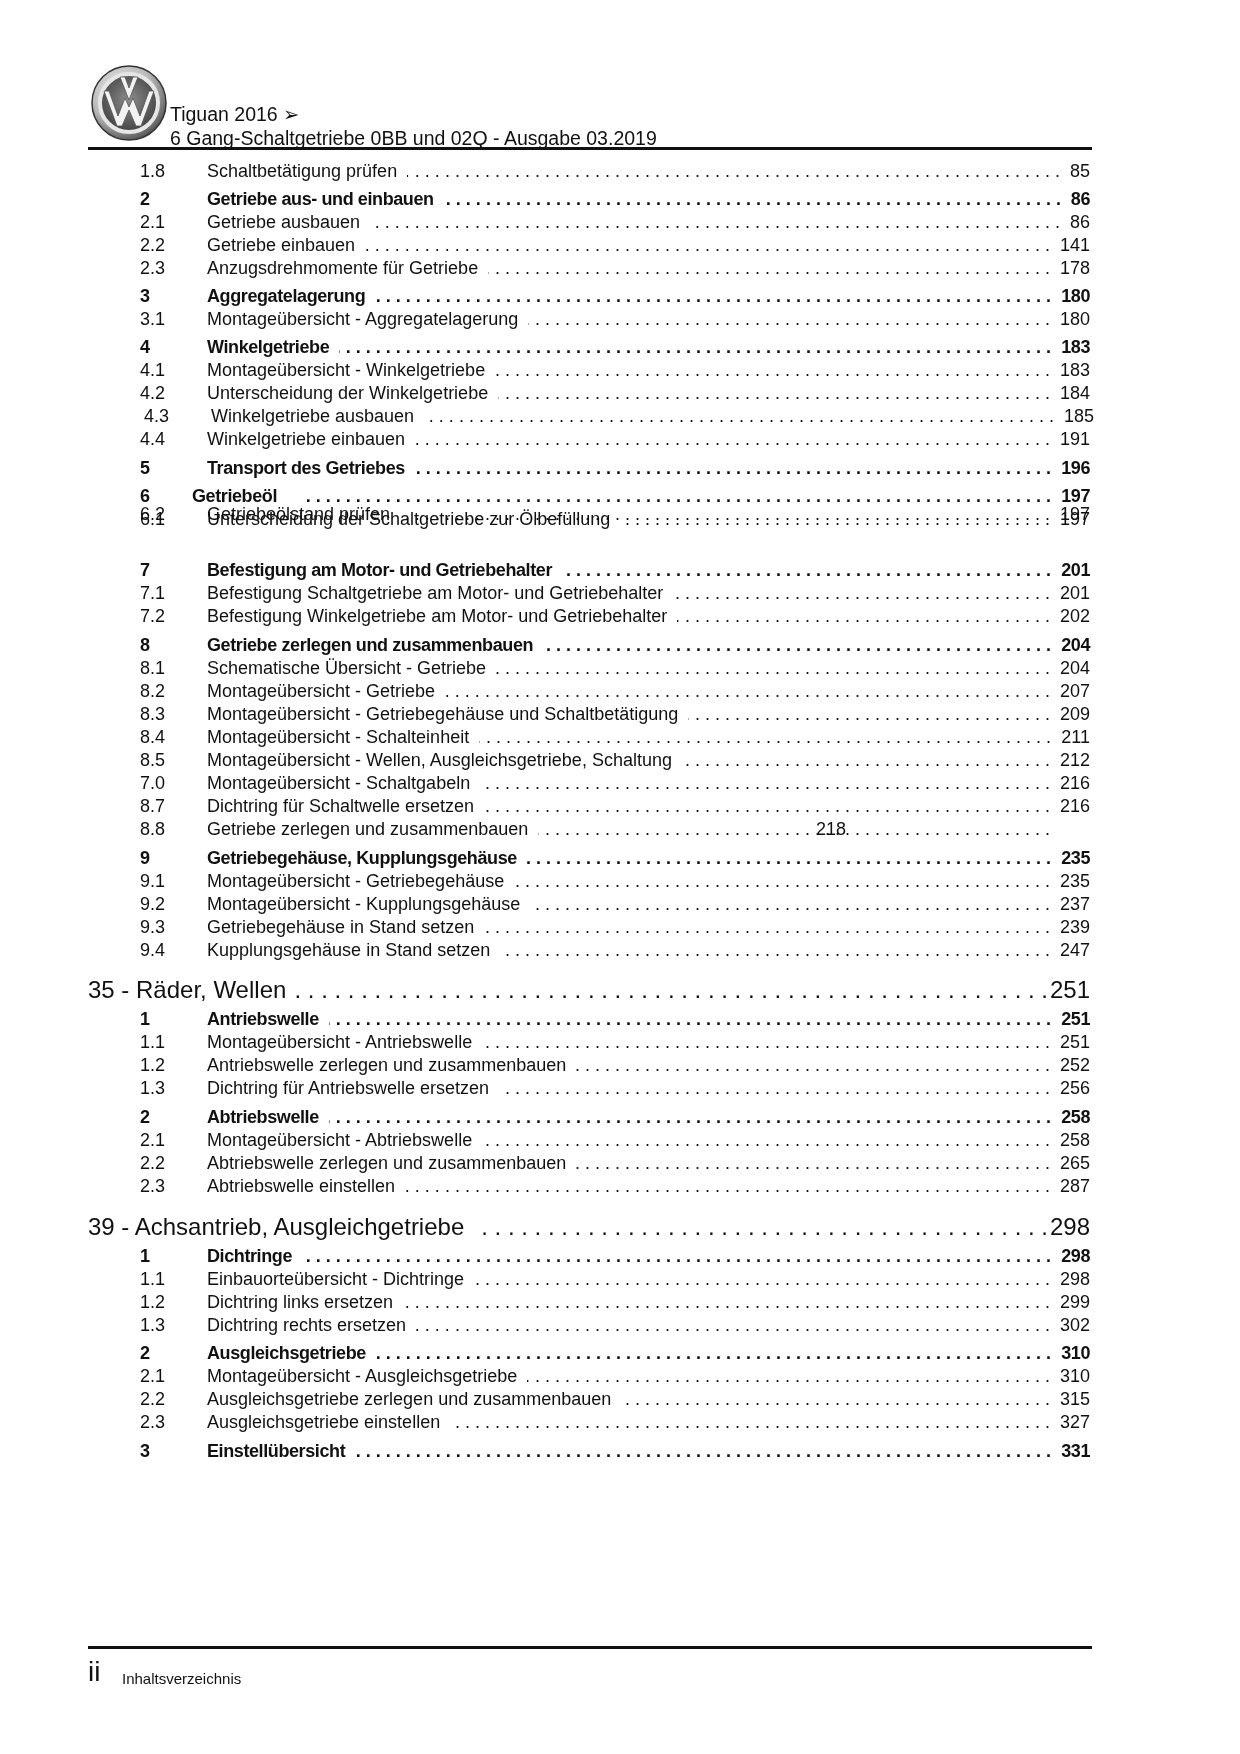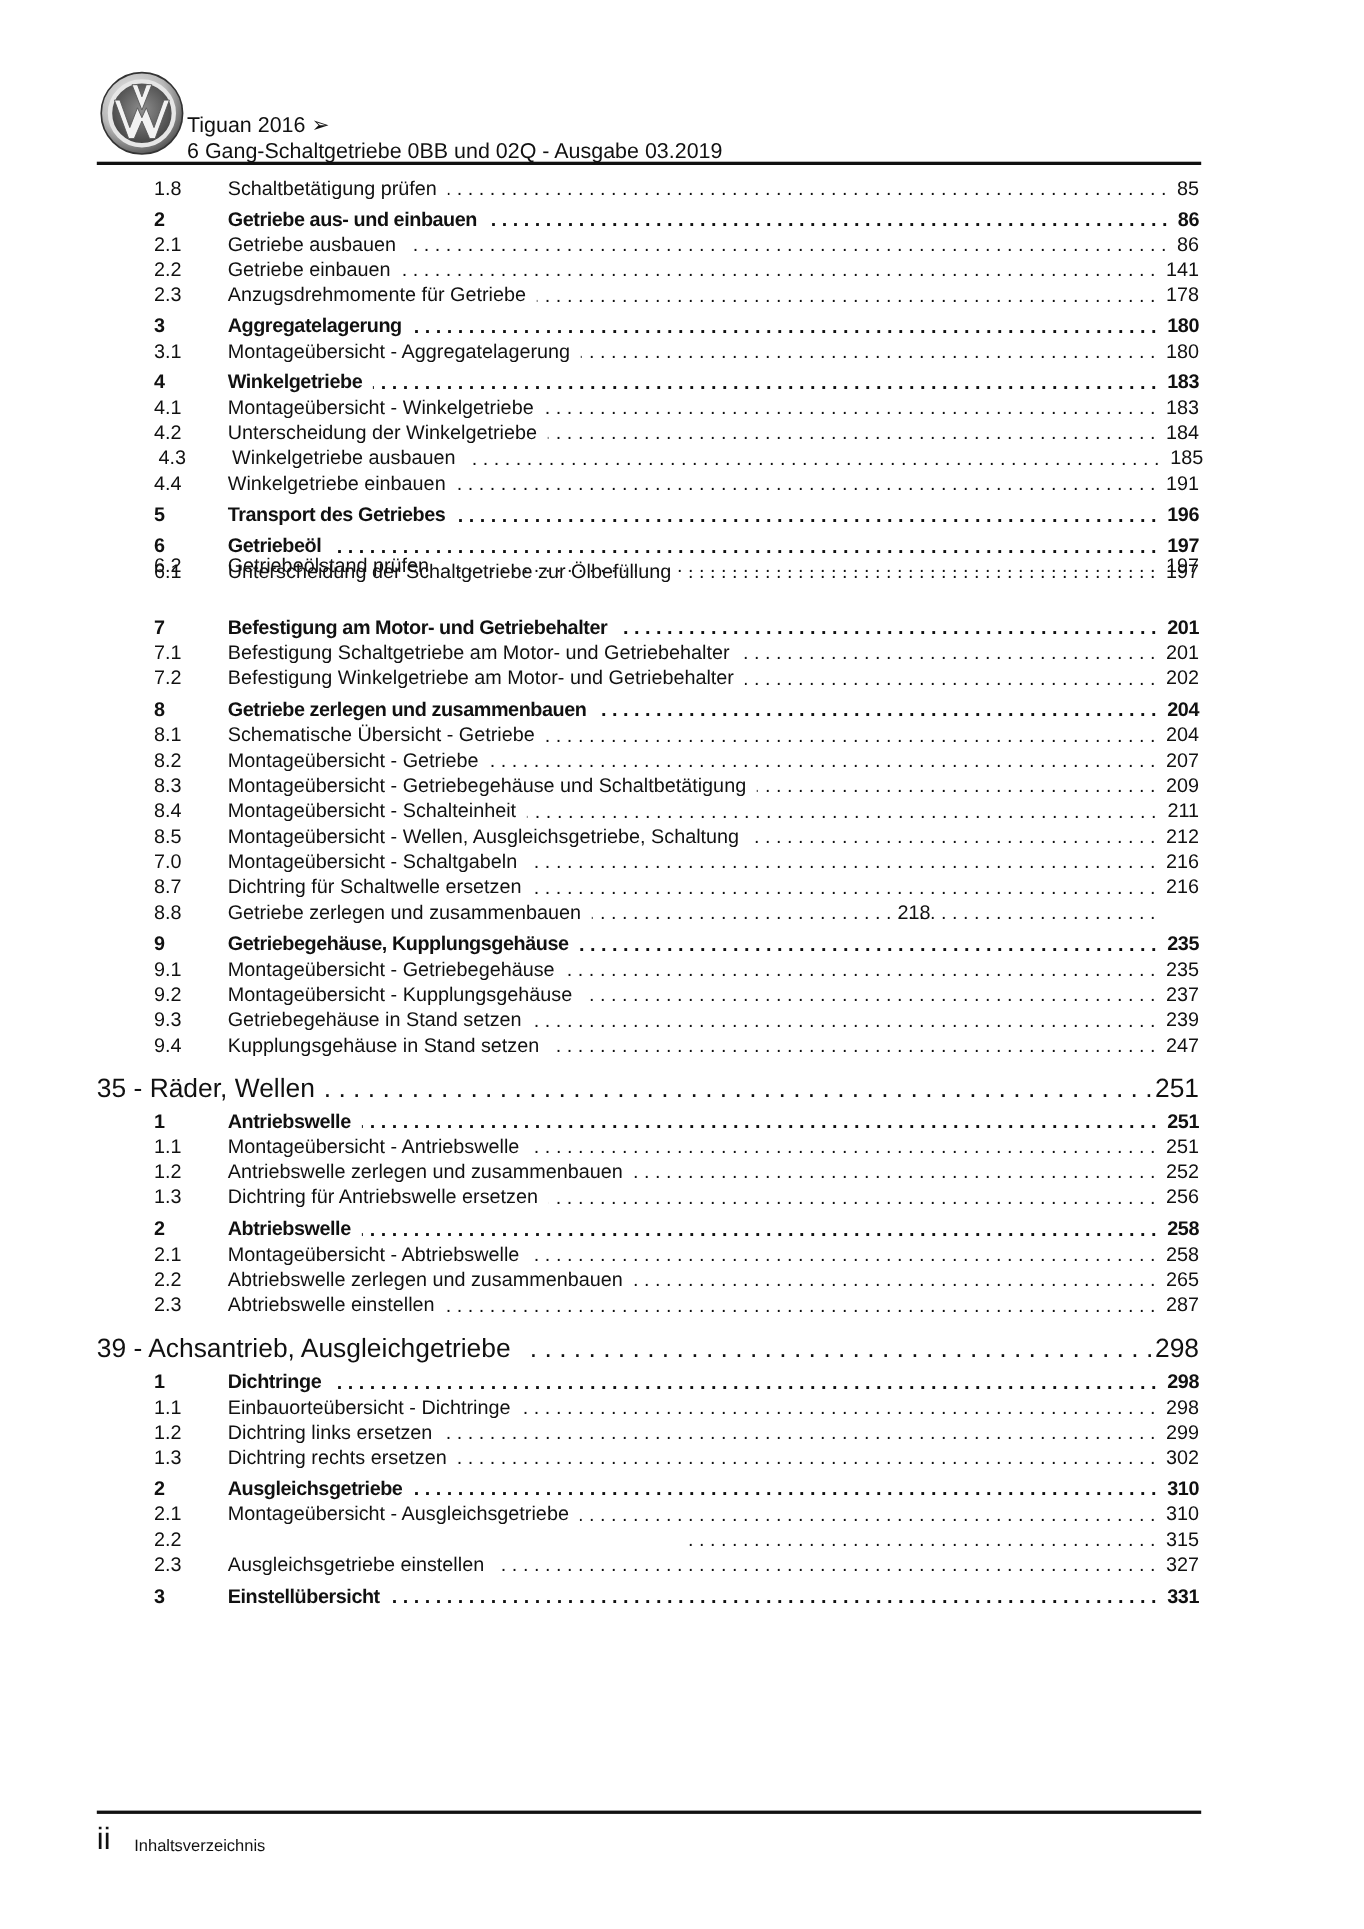--- a/index.html
+++ b/index.html
@@ -128,21 +128,21 @@
       <span class="pg" style="right: 150px;">191</span>
     </div>
     <div class="row sec" style="top: 457px; left: 0px; width: 1240px; height: 22px; line-height: 22px;">
       <span class="num" style="left: 140px;">5</span>
       <span class="lbl" style="left: 207px;">Transport des Getriebes</span>
       <span class="dots" style="left: 415px; width: 636px; text-align: right; font-weight: bold; direction: rtl;"> . . . . . . . . . . . . . . . . . . . . . . . . . . . . . . . . . . . . . . . . . . . . . . . . . . . . . . . . . . . . . . . . . . . . . . . . . . . .</span>
       <span class="pg" style="right: 150px;">196</span>
     </div>
     <div class="row sec" style="top: 485px; left: 0px; width: 1240px; height: 22px; line-height: 22px;">
       <span class="num" style="left: 140px;">6</span>
-      <span class="lbl" style="left: 207px;">Getriebeöl</span>
+      <span class="lbl" style="left: 192px;">Getriebeöl</span>
       <span class="dots" style="left: 302px; width: 749px; text-align: right; font-weight: bold; direction: rtl;"> . . . . . . . . . . . . . . . . . . . . . . . . . . . . . . . . . . . . . . . . . . . . . . . . . . . . . . . . . . . . . . . . . . . . . . . . . . . . . . . . . . . . . . . . . .</span>
       <span class="pg" style="right: 150px;">197</span>
     </div>
     <div class="row sub" style="top: 508px; left: 0px; width: 1240px; height: 22px; line-height: 22px;">
       <span class="num" style="left: 140px;">6.1</span>
       <span class="lbl" style="left: 207px;">Unterscheidung der Schaltgetriebe zur Ölbefüllung</span>
       <span class="dots" style="left: 620px; width: 430px; text-align: right; font-weight: normal; direction: rtl;"> . . . . . . . . . . . . . . . . . . . . . . . . . . . . . . . . . . . . . . . . . . . . . . . . . . . .</span>
       <span class="pg" style="right: 150px;">197</span>
     </div>
     <div class="row sub" style="top: 503px; left: 0px; width: 1240px; height: 22px; line-height: 22px;">
@@ -342,20 +342,21 @@
       <span class="pg" style="right: 150px;">310</span>
     </div>
     <div class="row sub" style="top: 1365px; left: 0px; width: 1240px; height: 22px; line-height: 22px;">
       <span class="num" style="left: 140px;">2.1</span>
       <span class="lbl" style="left: 207px;">Montageübersicht - Ausgleichsgetriebe</span>
       <span class="dots" style="left: 527px; width: 523px; text-align: right; font-weight: normal; direction: rtl;"> . . . . . . . . . . . . . . . . . . . . . . . . . . . . . . . . . . . . . . . . . . . . . . . . . . . . . . . . . . . . . . .</span>
       <span class="pg" style="right: 150px;">310</span>
     </div>
     <div class="row sub" style="top: 1388px; left: 0px; width: 1240px; height: 22px; line-height: 22px;">
       <span class="num" style="left: 140px;">2.2</span>
+      <span class="lbl" style="left: 207px;">Ausgleichsgetriebe zerlegen und zusammenbauen</span>
       <span class="dots" style="left: 621px; width: 429px; text-align: right; font-weight: normal; direction: rtl;"> . . . . . . . . . . . . . . . . . . . . . . . . . . . . . . . . . . . . . . . . . . . . . . . . . . . .</span>
       <span class="pg" style="right: 150px;">315</span>
     </div>
     <div class="row sub" style="top: 1411px; left: 0px; width: 1240px; height: 22px; line-height: 22px;">
       <span class="num" style="left: 140px;">2.3</span>
       <span class="lbl" style="left: 207px;">Ausgleichsgetriebe einstellen</span>
       <span class="dots" style="left: 450px; width: 600px; text-align: right; font-weight: normal; direction: rtl;"> . . . . . . . . . . . . . . . . . . . . . . . . . . . . . . . . . . . . . . . . . . . . . . . . . . . . . . . . . . . . . . . . . . . . . . . .</span>
       <span class="pg" style="right: 150px;">327</span>
     </div>
     <div class="row sec" style="top: 1440px; left: 0px; width: 1240px; height: 22px; line-height: 22px;">

